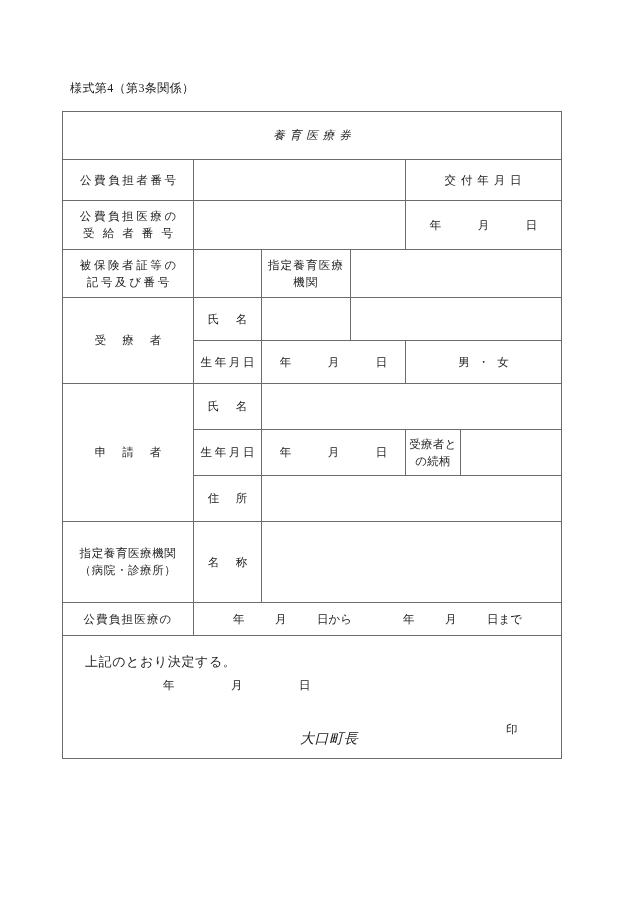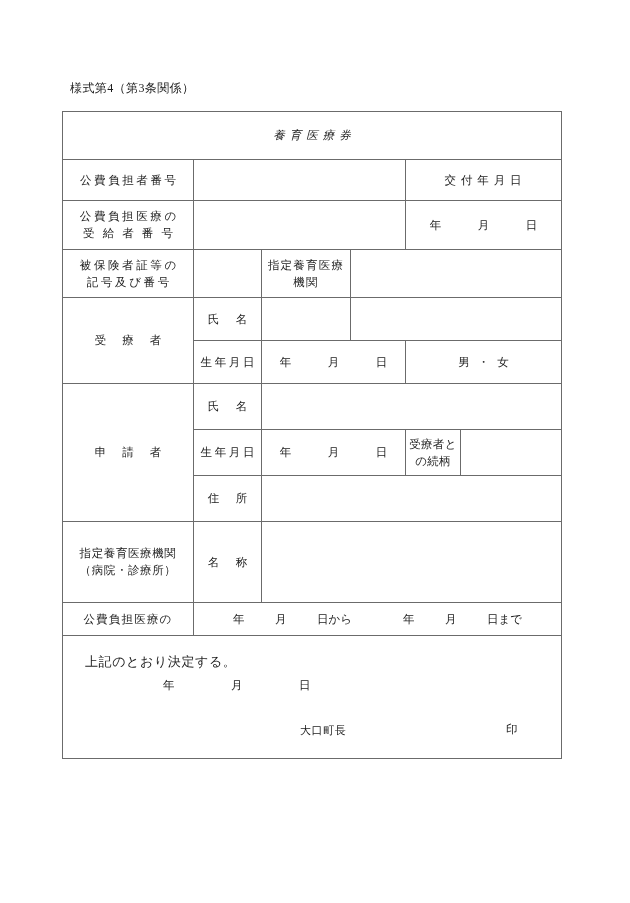--- a/index.html
+++ b/index.html
@@ -150,23 +150,24 @@
     left: 100px;
     top: 41px;
     font-size: 11.5px;
   }
   .dec-date span { display: inline-block; }
   .dec-date .d1 { width: 68px; text-align: left; }
   .dec-date .d2 { width: 68px; text-align: left; }
   .dec-mayor {
     position: absolute;
     left: 237px;
-    top: 87px;
-    font-size: 11px;
+    top: 93px;
+    font-size: 14px;
     letter-spacing: 0.6px;
+    font-style: italic;
   }
   .dec-seal {
     position: absolute;
     left: 443px;
     top: 85px;
     font-size: 11.5px;
   }
 
   .period-from { display: inline-block; width: 170px; text-align: center; }
   .period-to { display: inline-block; width: 170px; text-align: center; }

